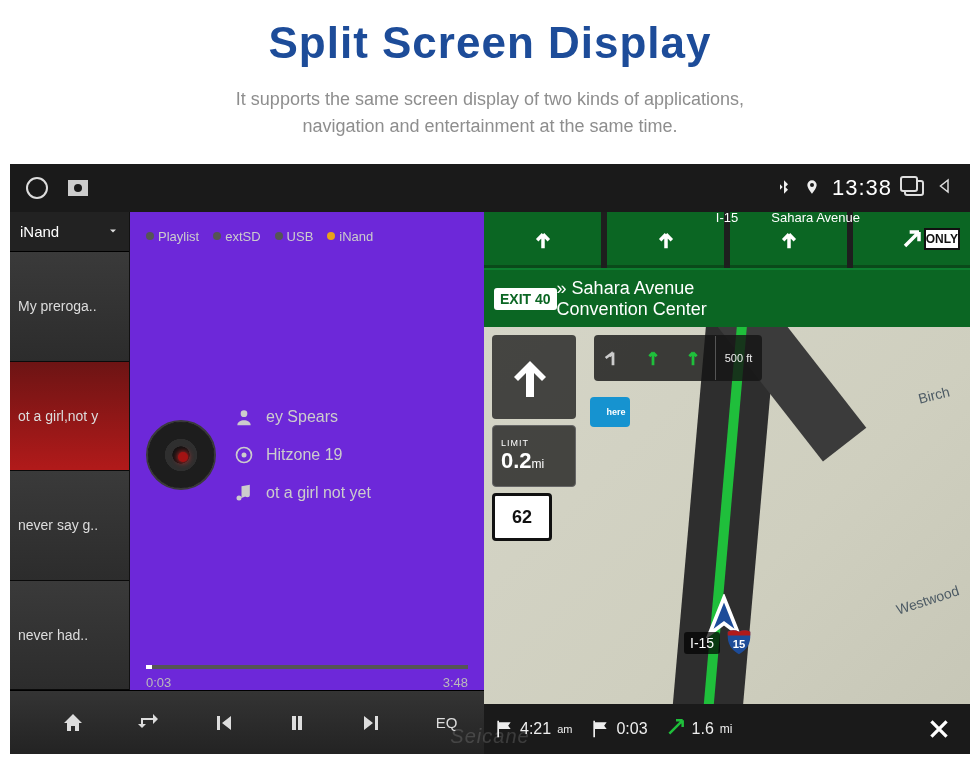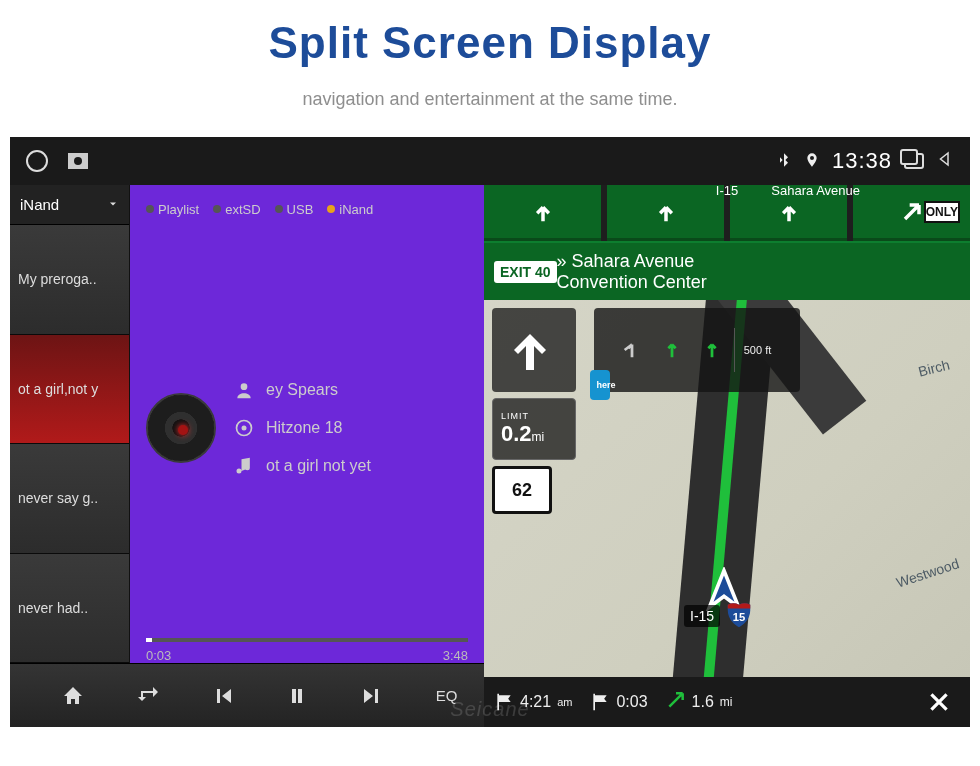--- a/index.html
+++ b/index.html
@@ -84,46 +84,47 @@
 .cursor-arrow { position: absolute; left: 218px; bottom: 62px; }
 .cursor-arrow svg { width: 44px; height: 44px; fill: #1d4c99; stroke: #fff; stroke-width: 2; }
 
 .left-widgets { position: absolute; left: 8px; top: 8px; display: flex; flex-direction: column; gap: 6px; }
 .turn-box { width: 84px; height: 84px; background: rgba(20,20,20,0.75); border-radius: 4px; display: flex; align-items: center; justify-content: center; }
 .turn-box svg { width: 48px; height: 48px; fill: #fff; }
 .distance-box { width: 84px; background: rgba(20,20,20,0.75); border-radius: 4px; padding: 13px 8px; color: #fff; font-size: 12px; line-height: 1.1; border: 1px solid #666; }
 .distance-box .big { font-size: 22px; font-weight: 600; }
 .speed-box { width: 60px; height: 48px; background: #fff; color: #111; border: 3px solid #111; border-radius: 4px; display: flex; align-items: center; justify-content: center; font-size: 18px; font-weight: 700; }
 
-.lane-widget { position: absolute; top: 8px; left: 110px; display: flex; background: rgba(20,20,20,0.8); border-radius: 4px; padding: 20px; gap: 4px; }
+.lane-widget { position: absolute; top: 8px; left: 110px; display: flex; background: rgba(20,20,20,0.8); border-radius: 4px; padding: 1px; gap: 4px; }
 .lane-cell { width: 36px; height: 44px; display: flex; align-items: center; justify-content: center; }
 .lane-cell svg { width: 22px; height: 22px; fill: #ccc; }
 .lane-cell.ok svg { fill: #1fbf3b; }
 .lane-dist { width: 46px; display: flex; align-items: center; justify-content: center; font-size: 11px; color: #eee; border-left: 1px solid #555; }
 
-.here-logo { position: absolute; left: 106px; top: 70px; width: 20px; height: 30px; background: #1693d0; border-radius: 4px; display: flex; align-items: center; justify-content: center; font-size: 9px; color: #fff; font-weight: bold; padding-left: 12px; }
+.here-logo { position: absolute; left: 106px; top: 70px; width: 40px; height: 30px; background: #1693d0; border-radius: 4px; display: flex; align-items: center; justify-content: center; font-size: 9px; color: #fff; font-weight: bold; padding-left: 12px; }
 
 .shield-badge { position: absolute; left: 200px; bottom: 44px; display: flex; align-items: center; gap: 4px; }
 .shield-label { background: rgba(0,0,0,0.7); color: #fff; font-size: 14px; padding: 3px 6px; border-radius: 3px; }
 .shield-svg svg { width: 30px; height: 30px; }
 
 .nav-bottom { height: 50px; background: #1a1a1a; display: flex; align-items: center; gap: 18px; padding: 0 10px; font-size: 16px; color: #eee; }
 .nav-bottom .item { display: flex; align-items: center; gap: 6px; }
 .nav-bottom svg { width: 20px; height: 20px; fill: #eee; }
 .nav-bottom .grow { flex: 1; }
 .close-btn { width: 42px; height: 42px; display: flex; align-items: center; justify-content: center; }
 .close-btn svg { width: 26px; height: 26px; stroke: #fff; stroke-width: 3; fill: none; }
 
 .watermark { position: absolute; width: 100%; text-align: center; bottom: 6px; font-size: 20px; color: rgba(255,255,255,0.15); font-style: italic; letter-spacing: 1px; pointer-events: none; }
 </style>
 </head>
 <body>
 
 <h1 class="page-title">Split Screen Display</h1>
 <div class="page-subtitle">
+  <div>It supports the same screen display of two kinds of applications,</div>
   <div>navigation and entertainment at the same time.</div>
 </div>
 
 <div class="device-frame">
 
   <div class="status-bar">
     <div class="status-left">
       <div class="circle-icon"></div>
       <div class="photo-icon"></div>
     </div>
@@ -200,21 +201,21 @@
                   </span>
                 <span>ey Spears</span>
               </div>
               <div class="meta-row">
                 <span class="meta-icon">
                     <svg viewBox="0 0 24 24">
                       <circle cx="12" cy="12" r="9" fill="none" stroke="#ccc" stroke-width="2"></circle>
                       <circle cx="12" cy="12" r="3"></circle>
                     </svg>
                   </span>
-                <span>Hitzone 18</span>
+                <span>Hitzone 19</span>
               </div>
               <div class="meta-row">
                 <span class="meta-icon">
                     <svg viewBox="0 0 24 24">
                       <path d="M9 18a3 3 0 1 1-3-3 3 3 0 0 1 3 3V4l10-2v12a3 3 0 1 1-3-3 3 3 0 0 1 3 3"></path>
                     </svg>
                   </span>
                 <span>ot a girl not yet</span>
               </div>
             </div>

